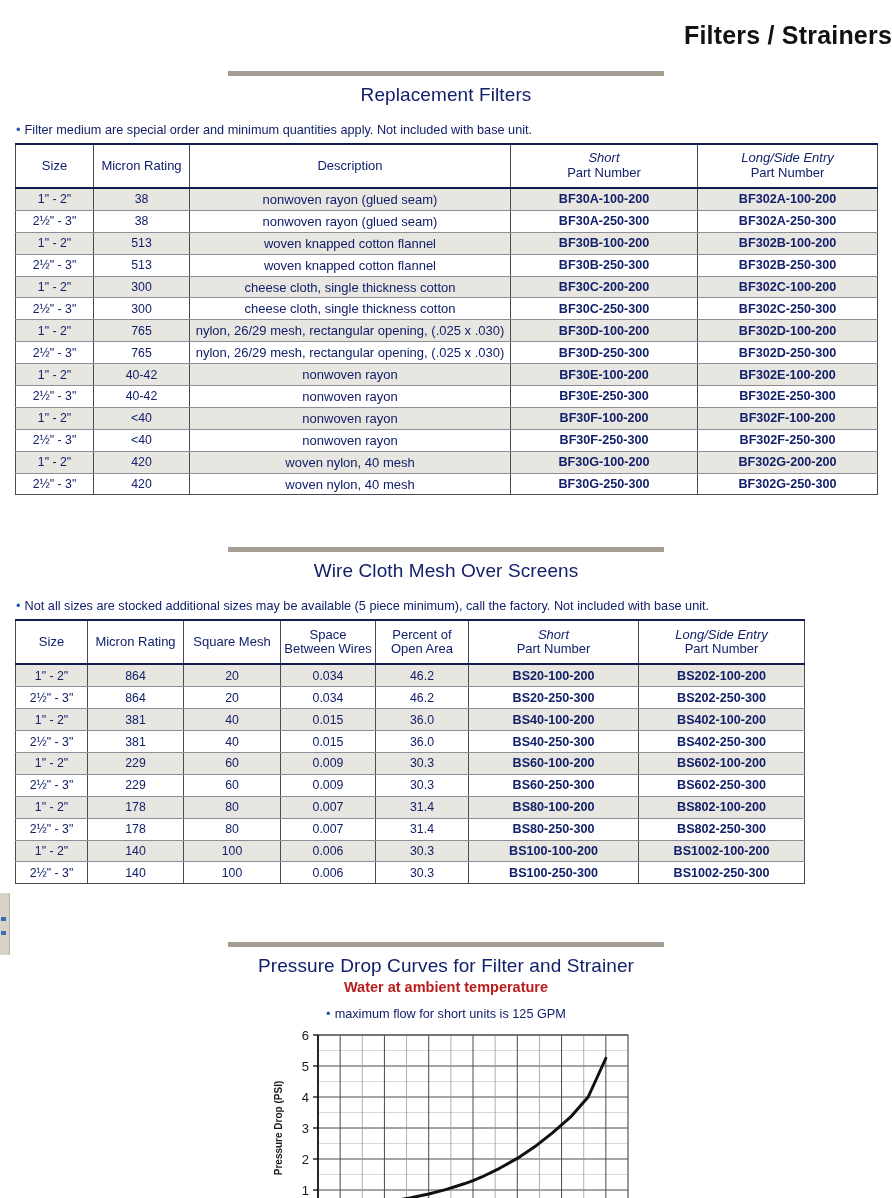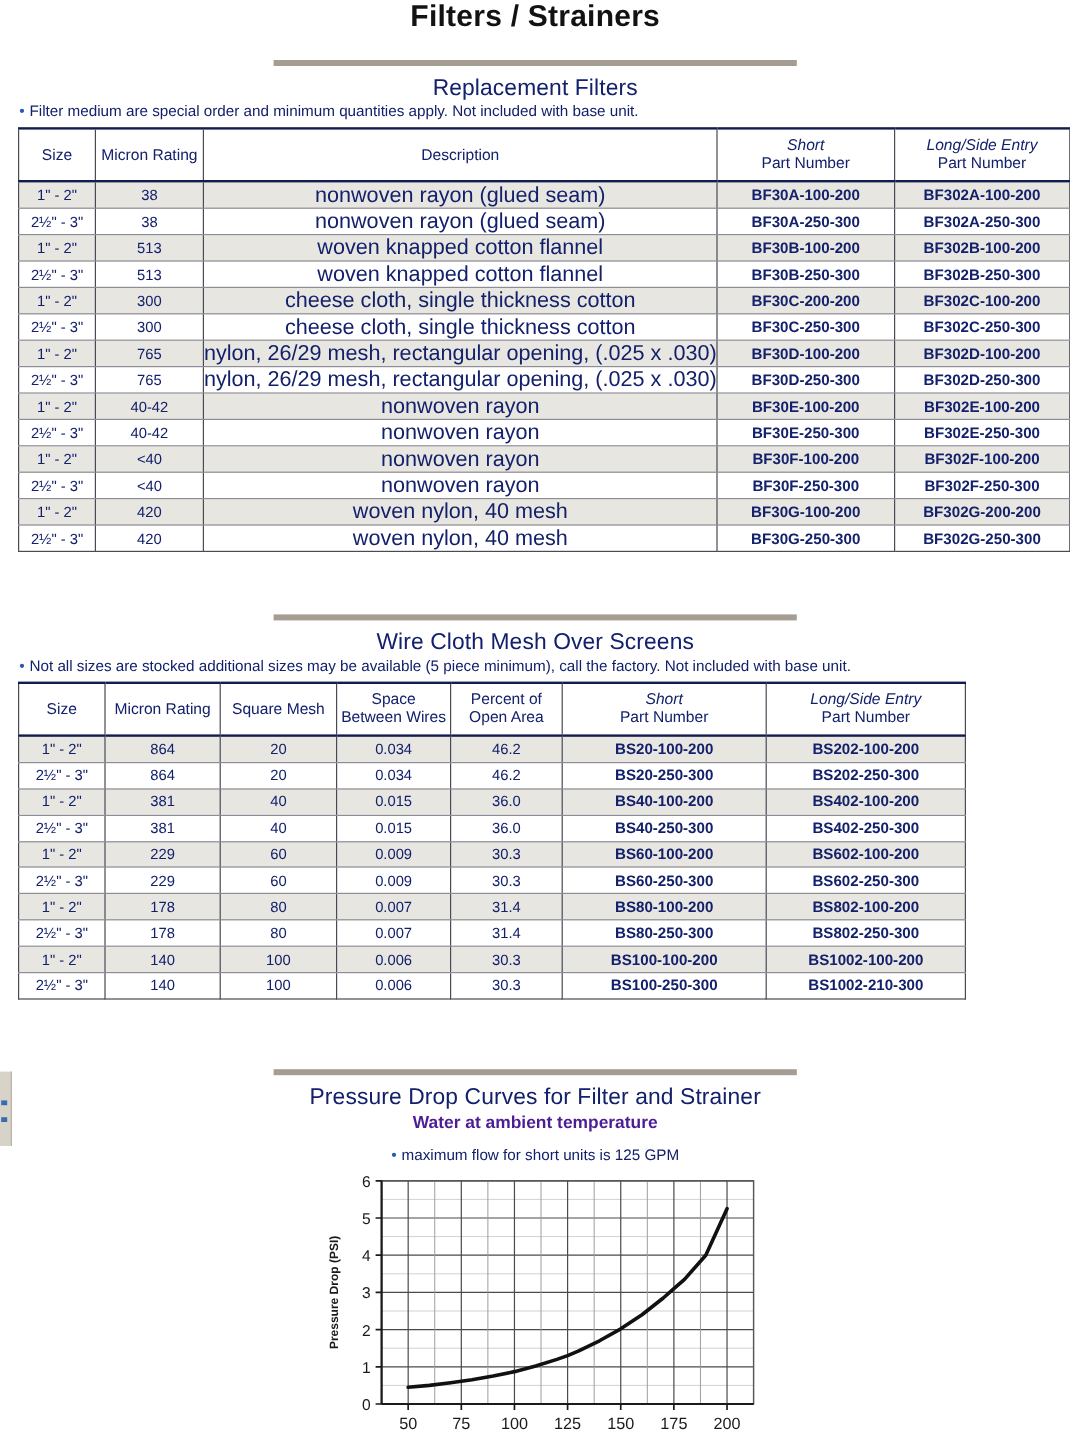--- a/index.html
+++ b/index.html
@@ -31,53 +31,53 @@
     left: 1px;
     width: 5px;
     height: 4px;
     background: #3b6ab5;
   }
   .page-edge-tab .mark.m1 { top: 24px; }
   .page-edge-tab .mark.m2 { top: 38px; }
 
   
   .doc-title {
-    text-align: center;
+    text-align: right;
     font-size: 25px;
     font-weight: bold;
     color: #121212;
     letter-spacing: 0.2px;
-    padding-top: 0;
+    padding-top: 21px;
     margin: 0;
   }
   .gold-rule {
     width: 436px;
     height: 5px;
     background: #a59d92;
     margin: 21px auto 0 auto;
   }
   .section-title {
     text-align: center;
     font-size: 19px;
     font-weight: normal;
     color: #13206b;
     margin: 8px 0 0 0;
     letter-spacing: 0.1px;
   }
   .section-sub {
     text-align: center;
     font-size: 14.5px;
     font-weight: bold;
-    color: #4c1d95;
+    color: #b91c1c;
     margin: 2px 0 0 0;
   }
   .note {
     font-size: 12.7px;
     color: #13206b;
-    margin: 0 0 0 16px;
+    margin: 16px 0 0 16px;
     white-space: nowrap;
   }
   .note .bullet {
     color: #2a59b8;
     font-size: 13px;
     padding-right: 4px;
   }
   .note-centered {
     text-align: center;
     margin-left: 0;
@@ -127,21 +127,21 @@
     background: #ffffff;
   }
   table.spec tbody tr:last-child td {
     border-bottom: 1px solid #4a4a55;
   }
   td.pn {
     font-weight: bold;
     font-size: 12.6px;
   }
   td.desc {
-    font-size: 18px;
+    font-size: 13px;
   }
 
   
   .t1 .c-size   { width: 78px; }
   .t1 .c-micron { width: 96px; }
   .t1 .c-desc   { width: 321px; }
   .t1 .c-short  { width: 187px; }
   .t1 .c-long   { width: 180px; }
 
   
@@ -437,21 +437,21 @@
         <td class="pn">BS100-100-200</td>
         <td class="pn">BS1002-100-200</td>
       </tr>
       <tr>
         <td>2½" - 3"</td>
         <td>140</td>
         <td>100</td>
         <td>0.006</td>
         <td>30.3</td>
         <td class="pn">BS100-250-300</td>
-        <td class="pn">BS1002-210-300</td>
+        <td class="pn">BS1002-250-300</td>
       </tr>
     </tbody>
 </table>
 
 <div class="gold-rule" style="margin-top:58px;"></div>
 <h2 class="section-title">Pressure Drop Curves for Filter and Strainer</h2>
 <div class="section-sub">Water at ambient temperature</div>
 
 <p class="note note-centered">
   <span class="bullet">•</span><span>maximum flow for short units is 125 GPM</span>

